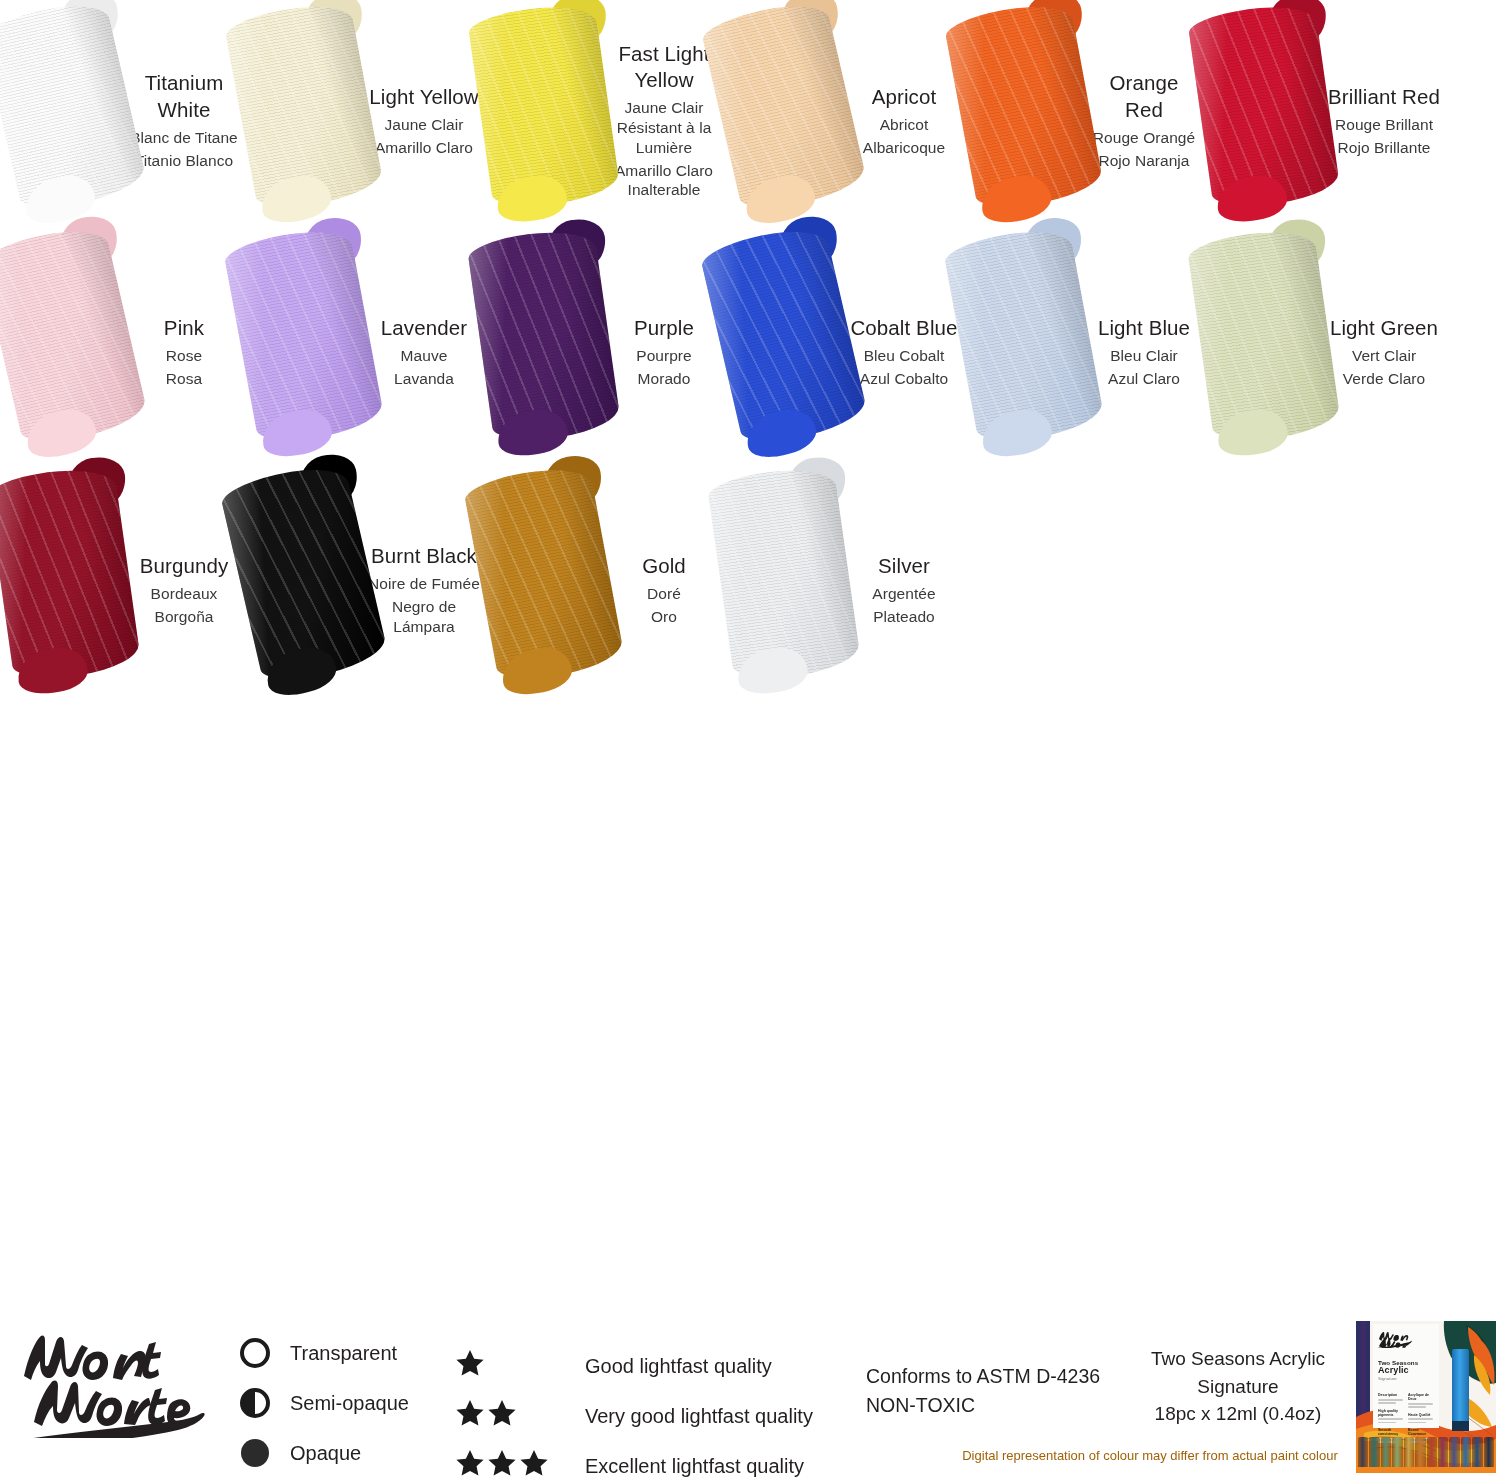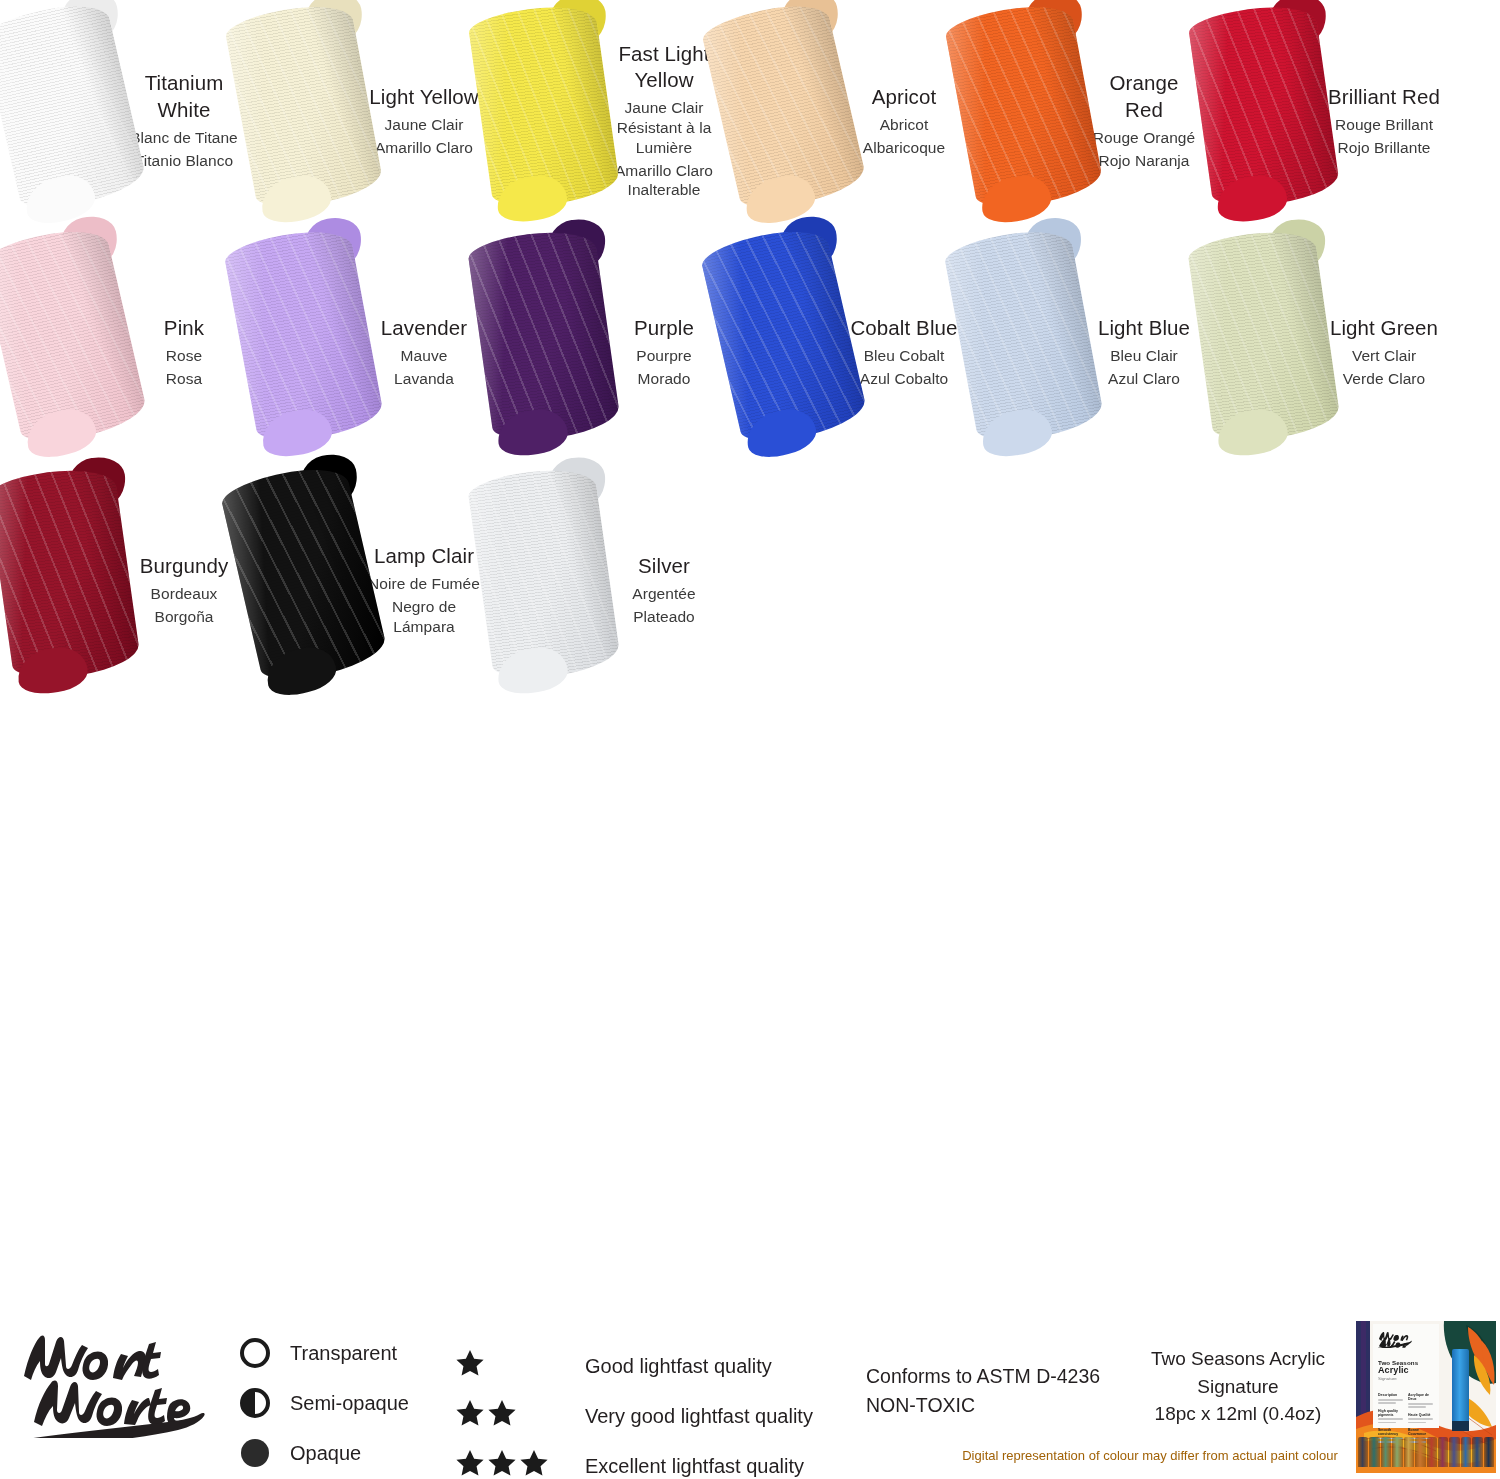--- a/index.html
+++ b/index.html
@@ -491,23 +491,37 @@
       </div>
       <div class="cell">
         <div class="swatch-area">
           <div class="smear" style="transform: rotate(-13deg);">
             <div class="tail" style="background: rgb(0, 0, 0);"></div>
             <div class="blob" style="background: linear-gradient(115deg, rgb(18, 18, 18) 0%, rgb(18, 18, 18) 55%, rgb(0, 0, 0) 100%);"></div>
             <div class="tip" style="background: rgb(18, 18, 18);"></div>
           </div>
         </div>
         <div class="names">
-          <div class="name-en">Lamp Clair</div>
+          <div class="name-en">Burnt Black</div>
           <div class="name-fr">Noire de Fumée</div>
           <div class="name-es">Negro de Lámpara</div>
+        </div>
+      </div>
+      <div class="cell">
+        <div class="swatch-area">
+          <div class="smear" style="transform: rotate(-10.5deg);">
+            <div class="tail" style="background: rgb(157, 103, 17);"></div>
+            <div class="blob" style="background: linear-gradient(115deg, rgb(192, 131, 31) 0%, rgb(192, 131, 31) 55%, rgb(157, 103, 17) 100%);"></div>
+            <div class="tip" style="background: rgb(192, 131, 31);"></div>
+          </div>
+        </div>
+        <div class="names">
+          <div class="name-en">Gold</div>
+          <div class="name-fr">Doré</div>
+          <div class="name-es">Oro</div>
         </div>
       </div>
       <div class="cell">
         <div class="swatch-area">
           <div class="smear" style="transform: rotate(-8deg);">
             <div class="tail" style="background: rgb(216, 219, 223);"></div>
             <div class="blob" style="background: linear-gradient(115deg, rgb(237, 239, 241) 0%, rgb(237, 239, 241) 55%, rgb(216, 219, 223) 100%);"></div>
             <div class="tip" style="background: rgb(237, 239, 241);"></div>
           </div>
         </div>

